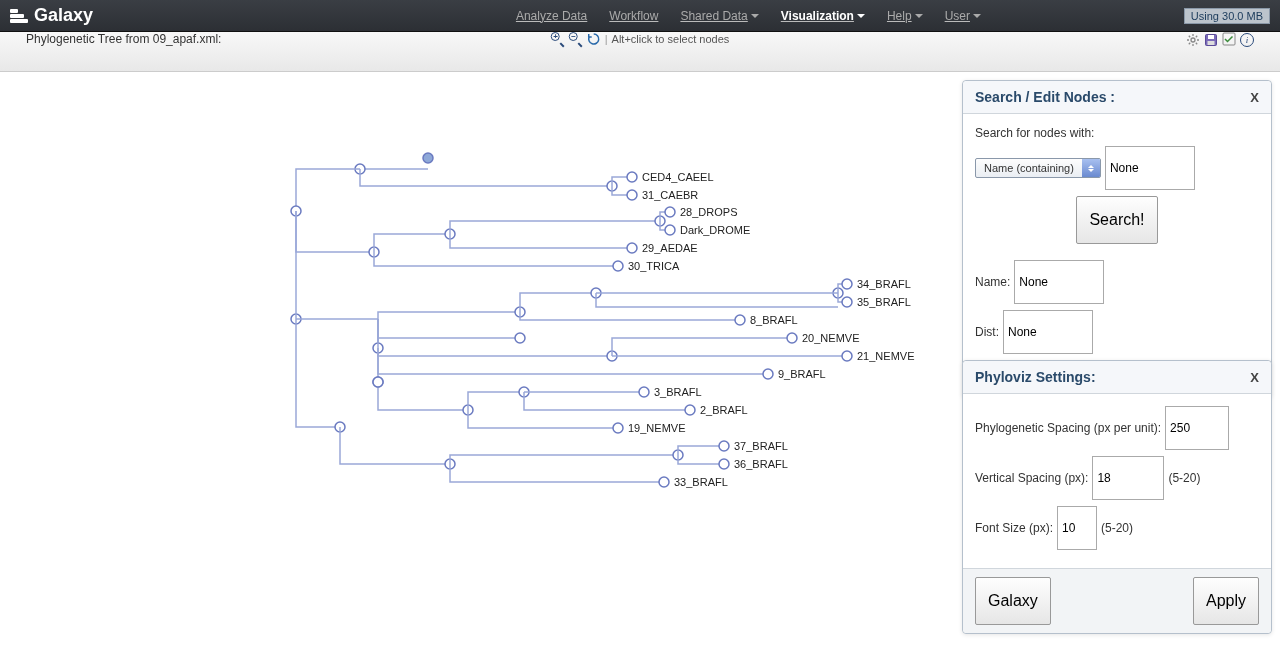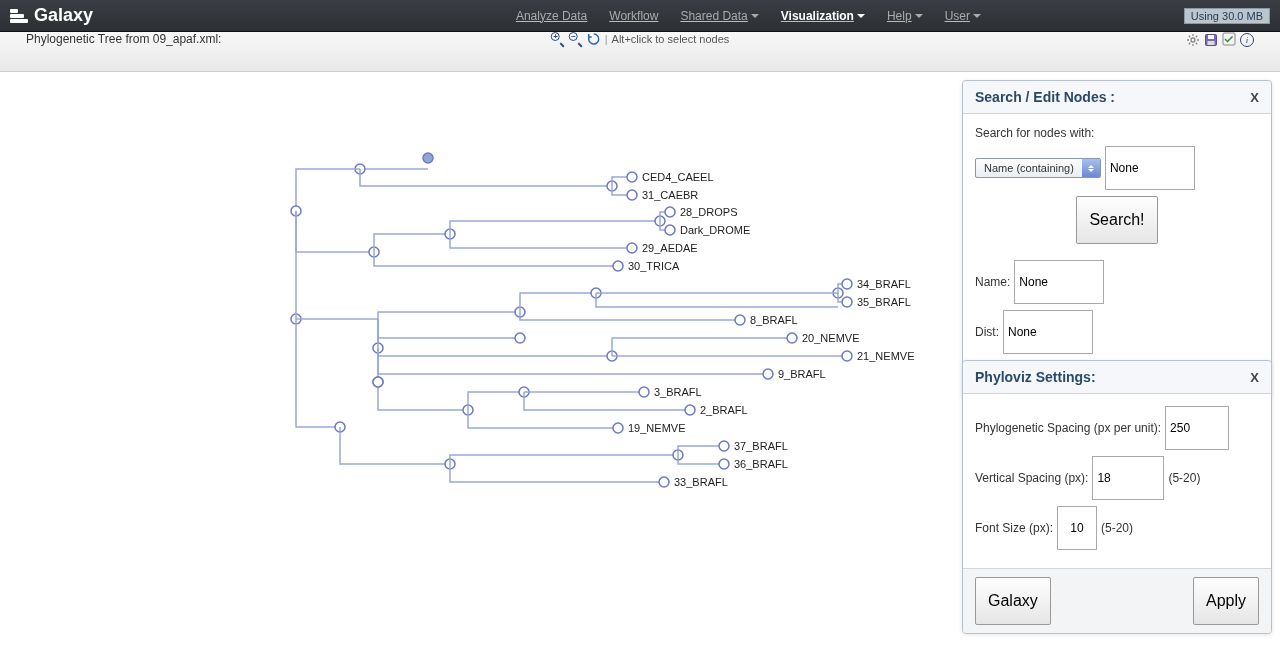--- a/index.html
+++ b/index.html
@@ -304,21 +304,21 @@
           <span>Phylogenetic Spacing (px per unit):</span> 
           <input type="text" style="width: 64px;" value="250">
         </div>
       <div class="row">
           <span>Vertical Spacing (px):</span> 
           <input type="text" style="width: 72px;" value="18"> 
           <span>(5-20)</span>
         </div>
       <div class="row">
           <span>Font Size (px):</span> 
-          <input type="text" style="width: 40px; text-align: center;" value="10"> 
+          <input type="text" style="width: 40px;" value="10"> 
           <span>(5-20)</span>
         </div>
     </div>
     <div class="panel-footer">
       <button class="btn">Galaxy</button>
       <button class="btn" style="margin-left:auto;">Apply</button>
     </div>
   </div>
 </div>
 

